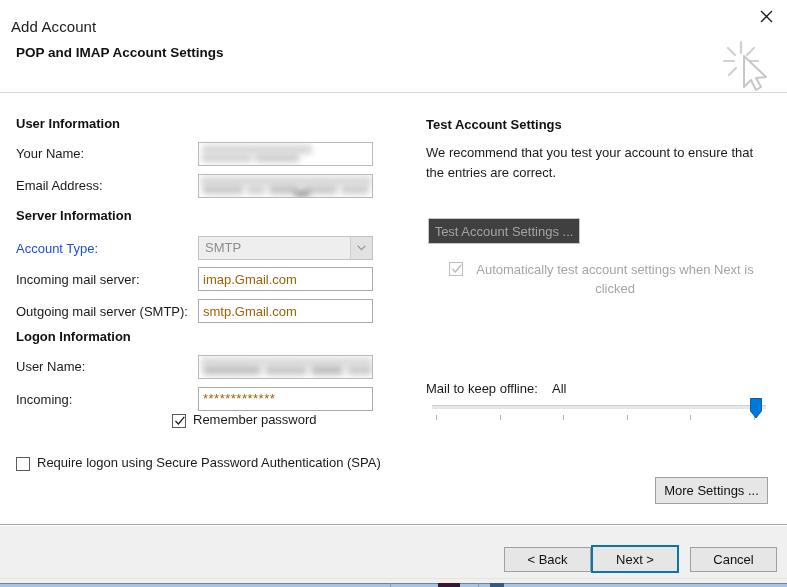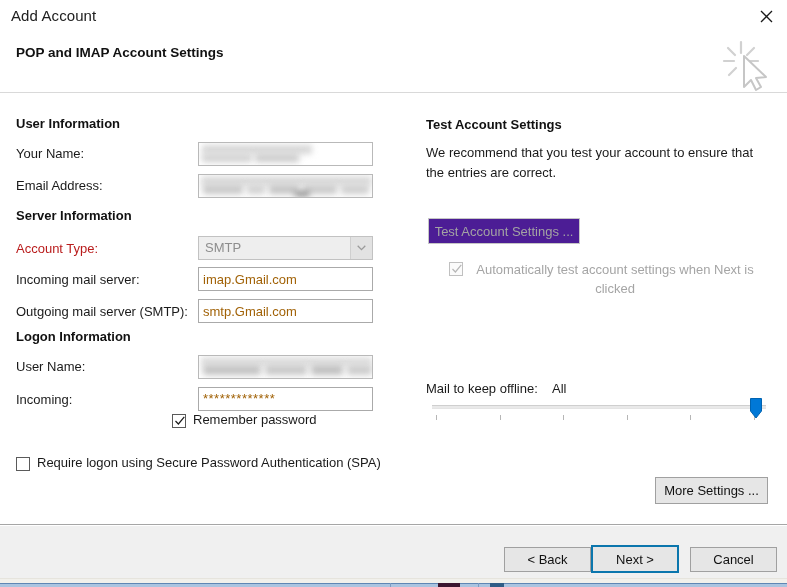--- a/index.html
+++ b/index.html
@@ -19,21 +19,21 @@
 
   
   .titlebar {
     position: absolute;
     left: 0; top: 0;
     width: 787px; height: 34px;
     background: #ffffff;
   }
   .titlebar .title {
     position: absolute;
-    left: 11px; top: 7px;
+    left: 11px; top: 18px;
     font-size: 15px;
     color: #202020;
     letter-spacing: 0.1px;
   }
   .close-btn {
     position: absolute;
     right: 8px; top: 4px;
     width: 26px; height: 24px;
     display: flex; align-items: center; justify-content: center;
     cursor: default;
@@ -87,21 +87,21 @@
     font-weight: bold;
     color: #111111;
     white-space: nowrap;
   }
   .fld-label {
     position: absolute;
     font-size: 13px;
     color: #1a1a1a;
     white-space: nowrap;
   }
-  .fld-label.dim { color: #b91c1c; text-align: right; }
+  .fld-label.dim { color: #1d4ed8; text-align: right; }
 
   .txtbox {
     position: absolute;
     box-sizing: border-box;
     height: 24px;
     background: #ffffff;
     border: 1px solid #aaaaaa;
     font-family: "Liberation Sans", sans-serif;
     font-size: 13px;
     color: #a16207;
@@ -193,21 +193,21 @@
     background: #e1e1e1;
     border: 1px solid #adadad;
     font-family: "Liberation Sans", sans-serif;
     font-size: 13px;
     color: #111111;
     text-align: center;
     cursor: default;
     padding: 0;
   }
   .btn.disabled {
-    background: #4c1d95;
+    background: #404040;
     border-color: #c6c6c6;
     color: #a3a3a3;
   }
   .btn.plain {
     background: #e6e6e6;
     border: 1px solid #a0a0a0;
     color: #111111;
   }
   .btn.default {
     background: #e6e6e6;

